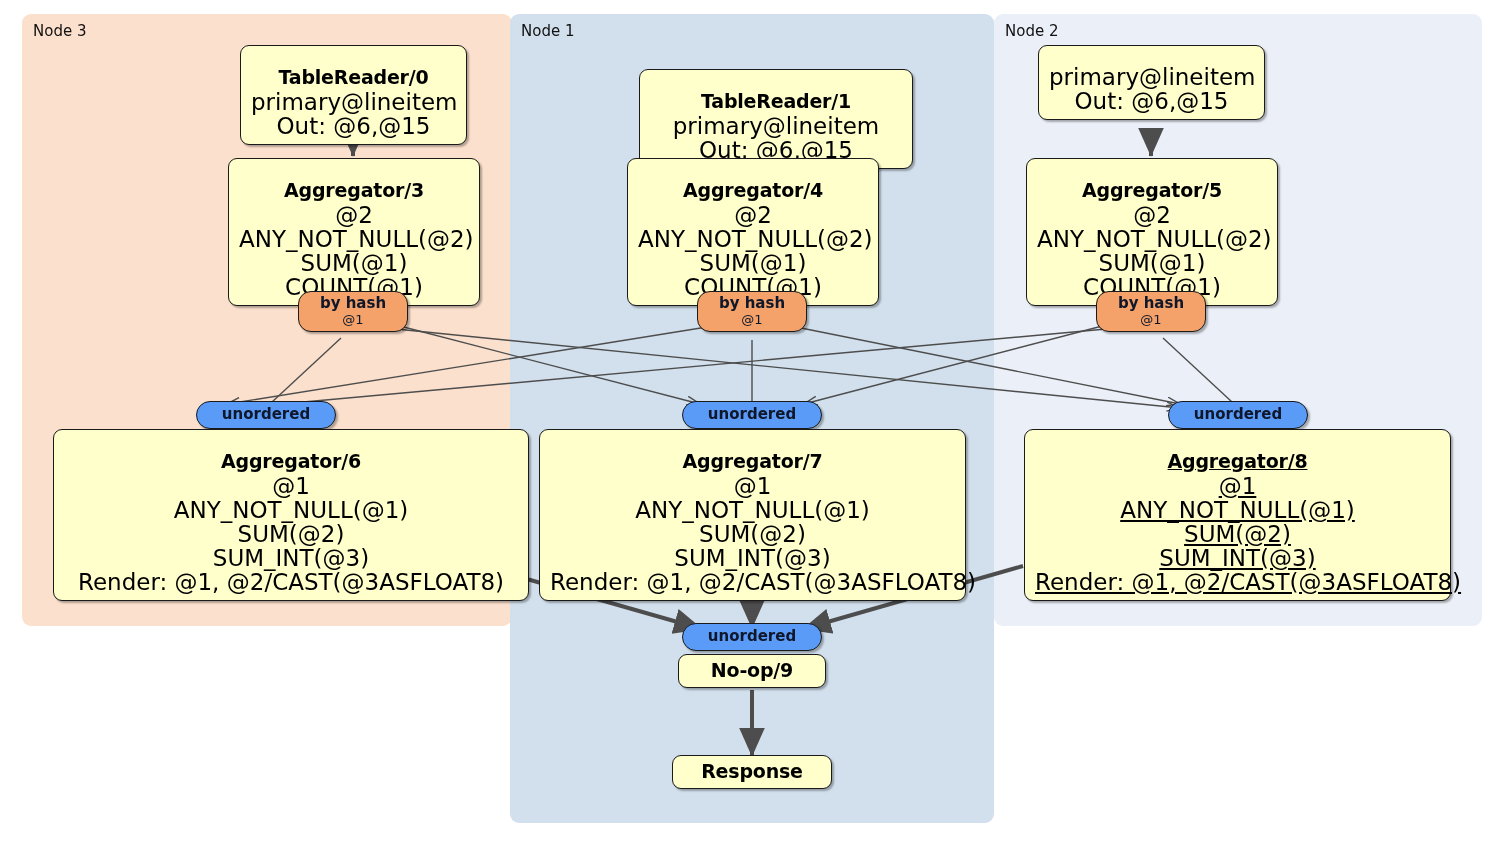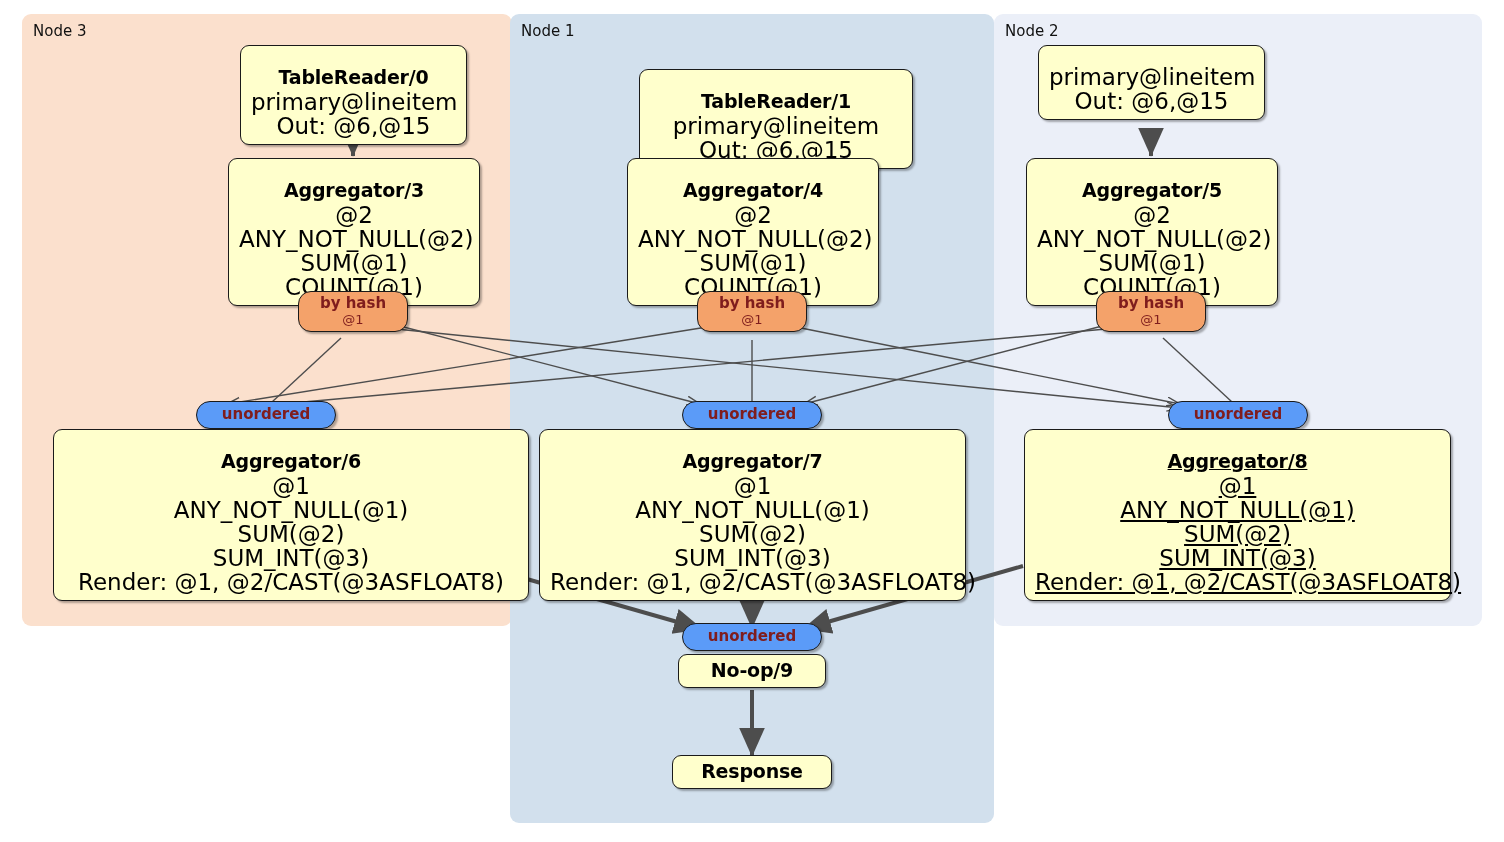--- a/index.html
+++ b/index.html
@@ -65,21 +65,21 @@
   }
   .box.compact {
     padding: 3px 14px 4px 14px;
   }
   
   .pill {
     position: absolute;
     box-sizing: border-box;
     border: 1.6px solid #1a1a1a;
     text-align: center;
-    color: #7f1d1d;
+    color: #0f172a;
     box-shadow: 2px 2px 2px rgba(0,0,0,0.30);
   }
   .pill.hash {
     background: #f4a26a;
     border-radius: 13px;
     padding: 2px 0 3px 0;
   }
   .pill.hash .t1 {
     font-weight: bold;
     font-size: 15px;

